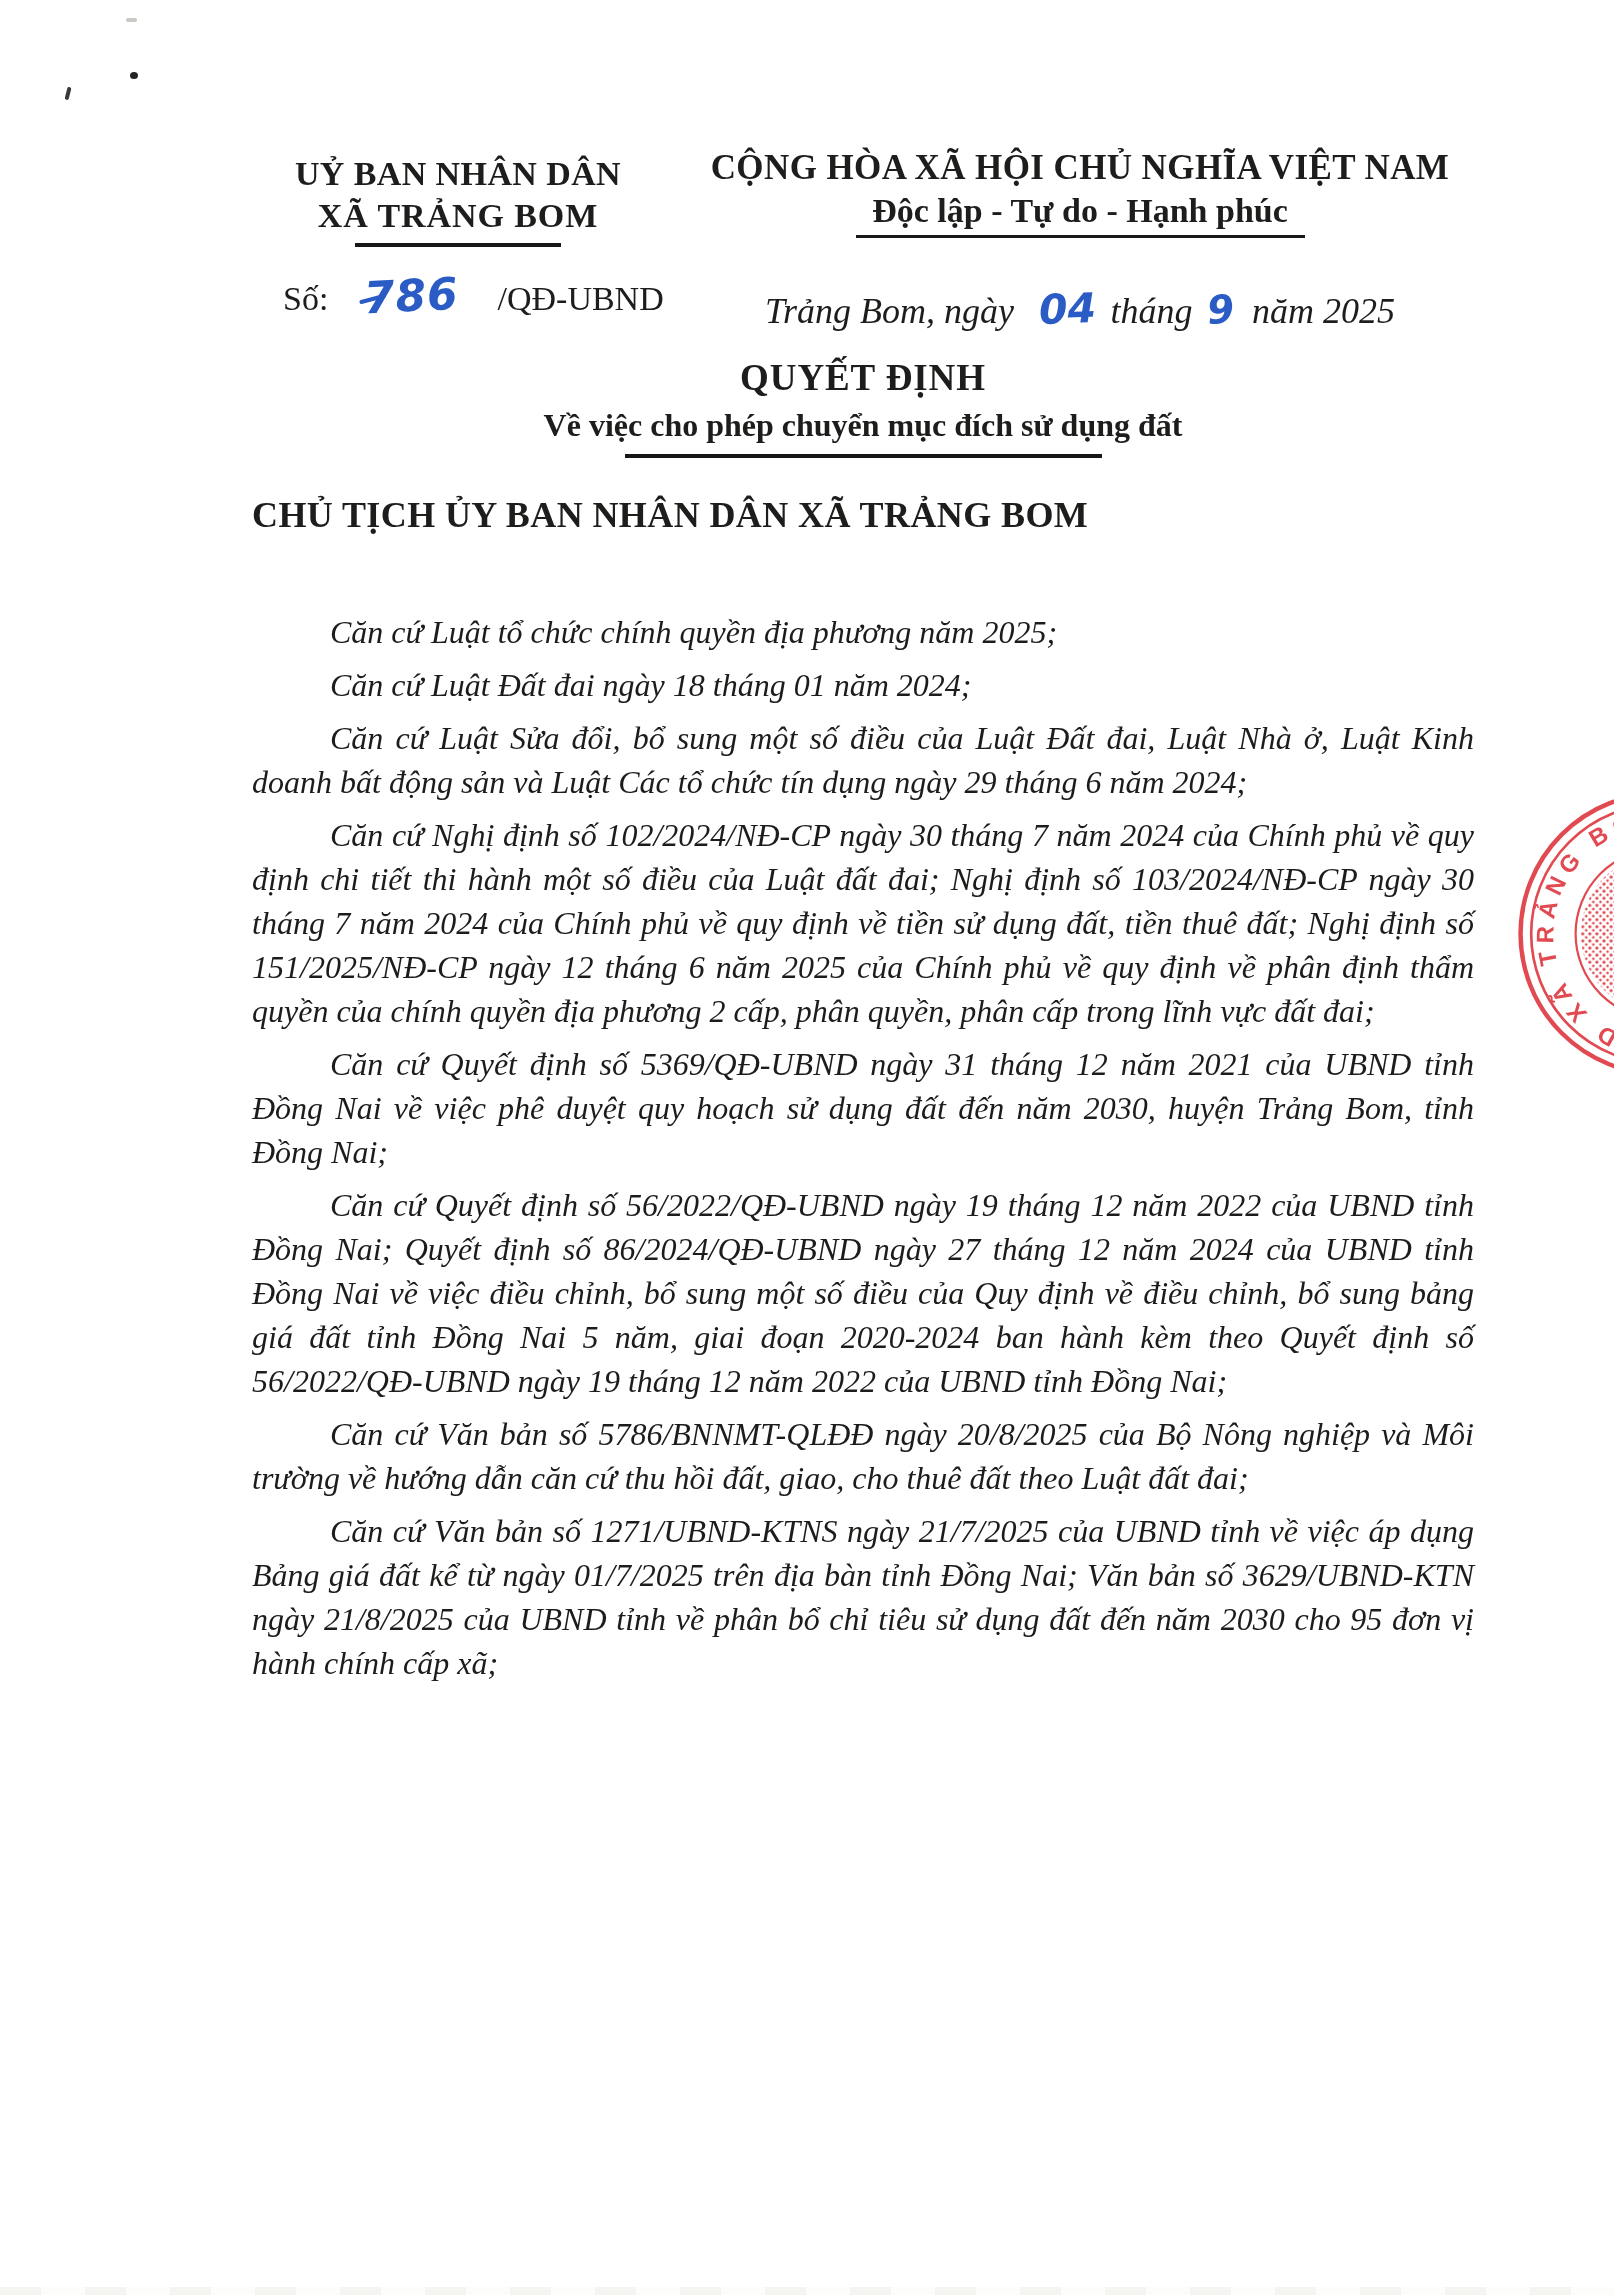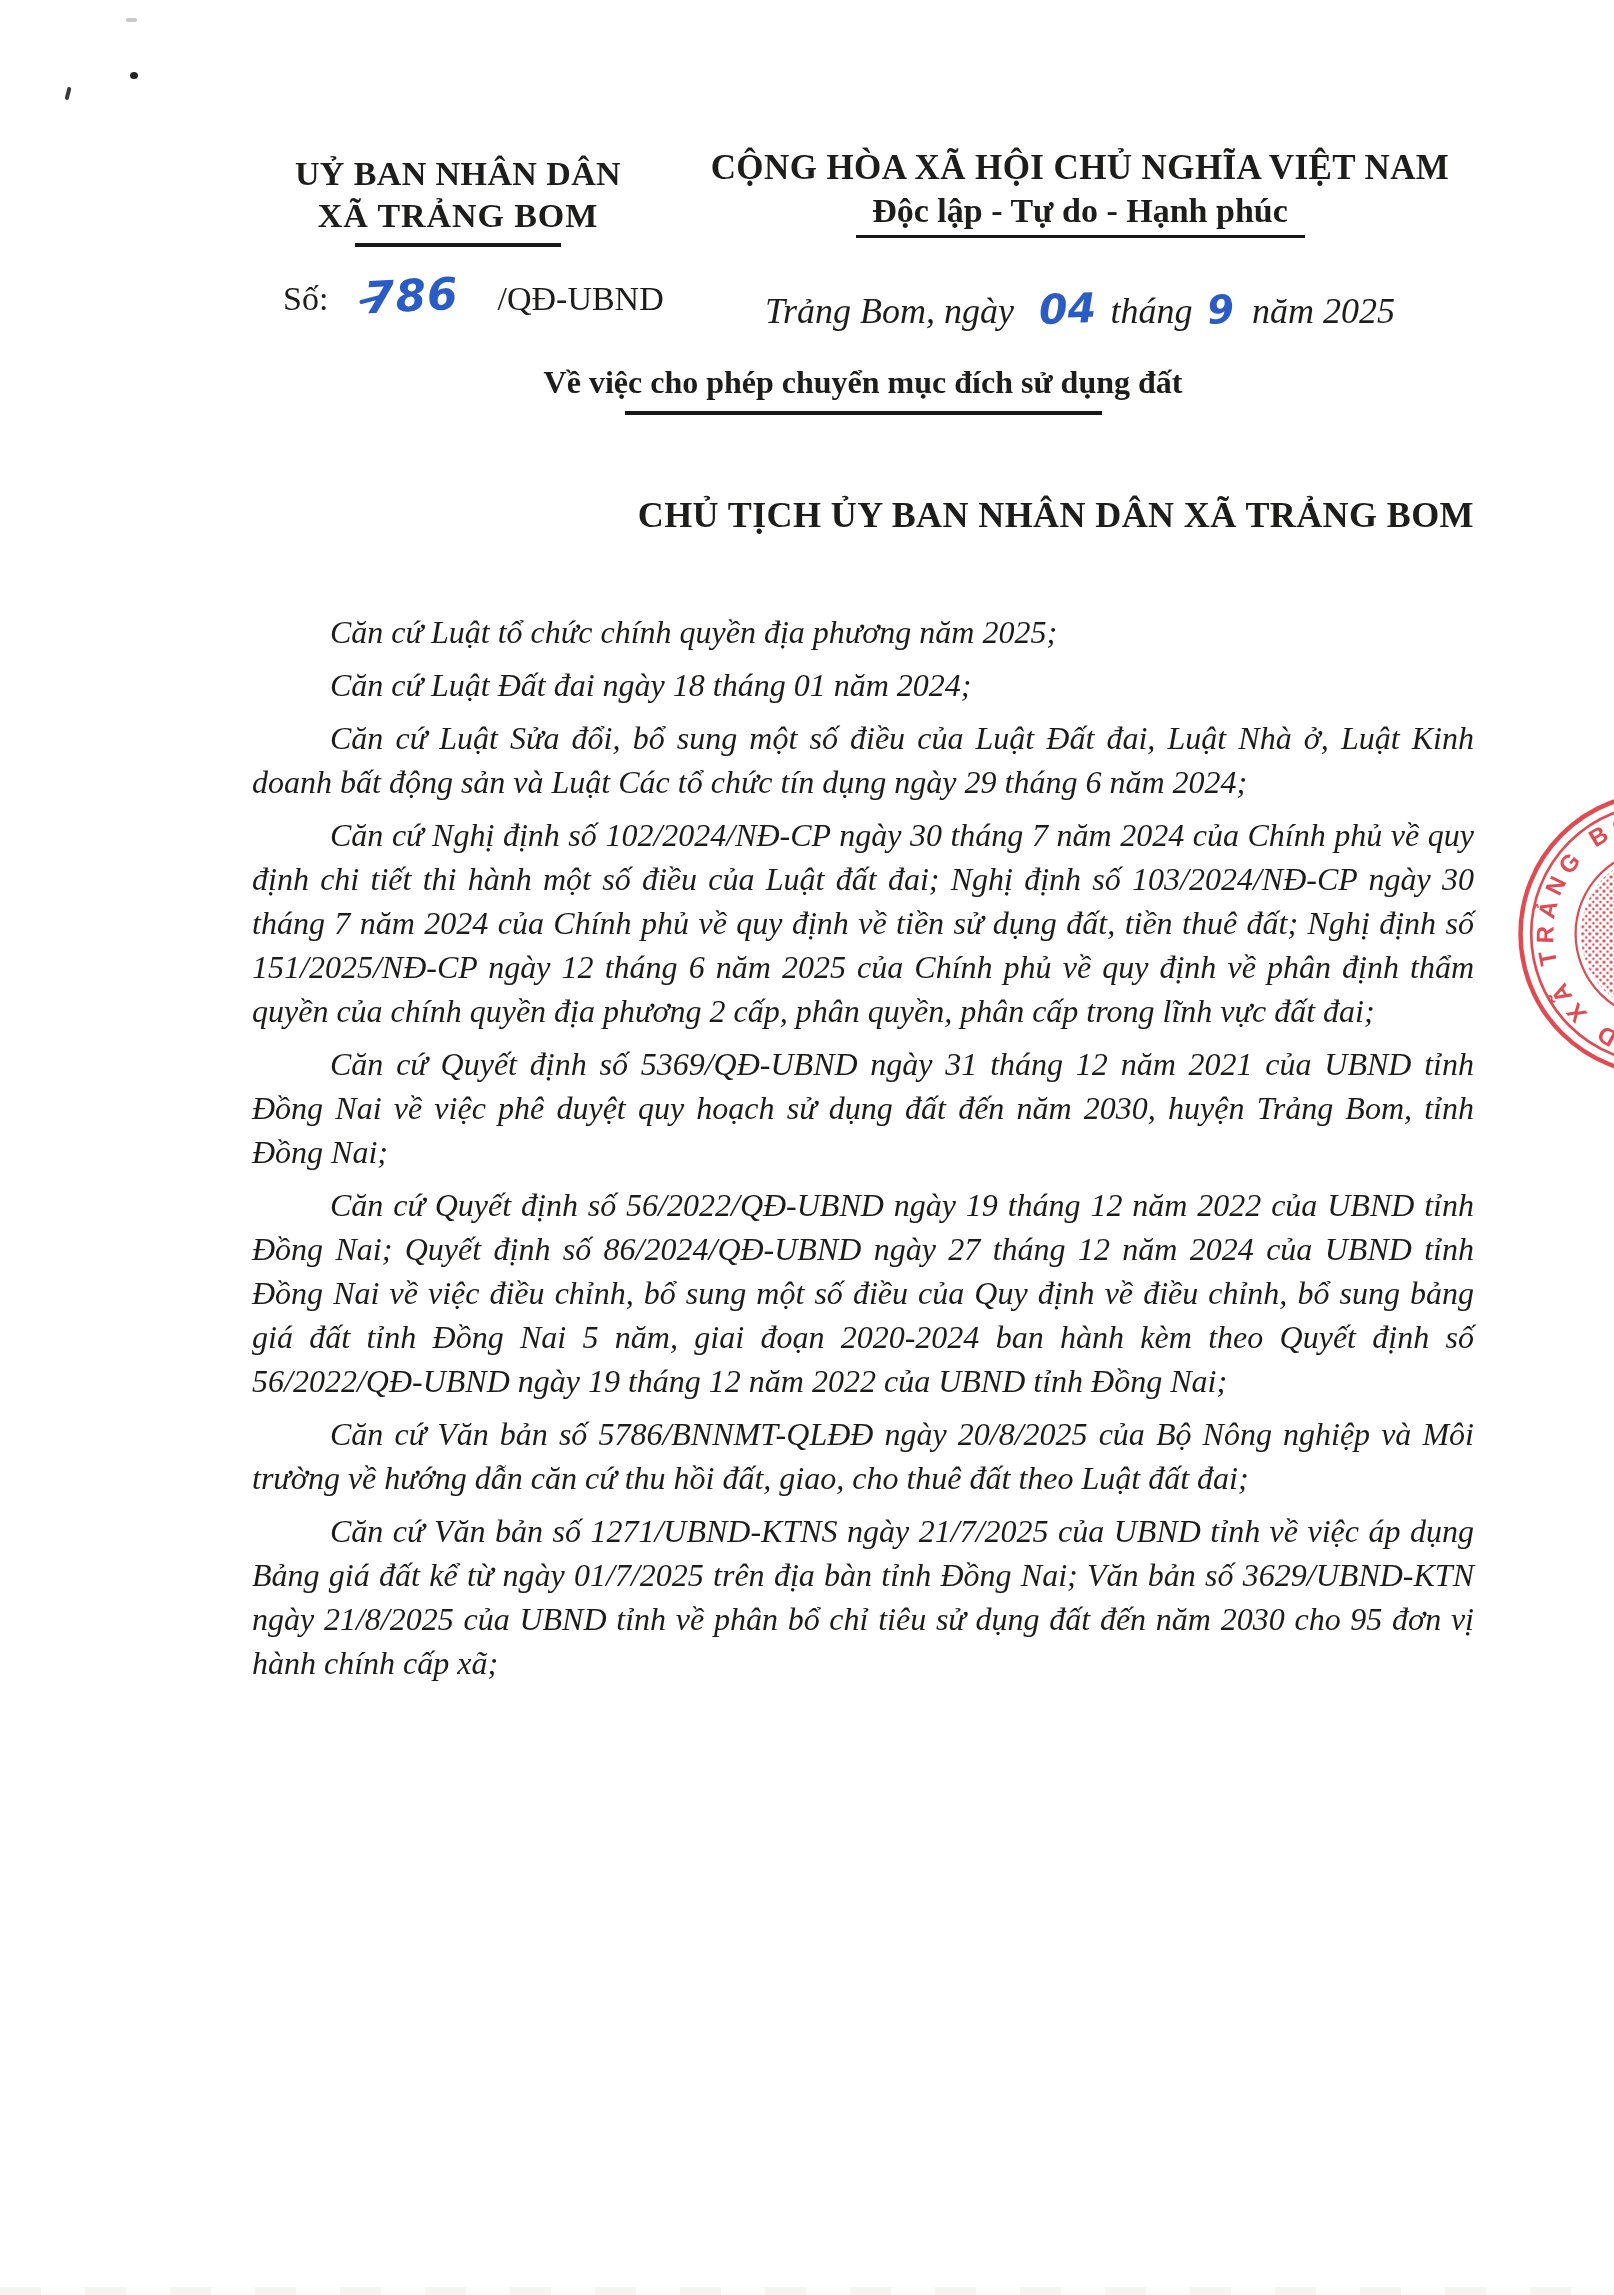--- a/index.html
+++ b/index.html
@@ -59,21 +59,21 @@
   .date-line .hand-day{font-size:41px;margin:0 5.3px 0 16px;transform:rotate(-2deg);display:inline-block;}
   .date-line .hand-month{font-size:39px;margin:0 9px 0 5.3px;transform:rotate(-4deg);display:inline-block;}
   
   .title-block{
     position:absolute;left:252px;top:356px;width:1222px;text-align:center;
   }
   .title-main{font-size:37px;font-weight:bold;letter-spacing:0.9px;line-height:43px;}
   .title-sub{font-size:32px;font-weight:bold;margin-top:7.1px;line-height:39px;}
   .title-rule{width:477px;height:3.6px;background:#17171a;margin:9px auto 0;}
   .authority{
-    position:absolute;left:252px;top:494px;width:1222px;text-align:right;
+    position:absolute;left:252px;top:494px;width:1222px;text-align:left;
     font-size:36px;font-weight:bold;letter-spacing:0.4px;
   }
   
   .body-text{
     position:absolute;left:252px;top:610px;width:1222px;
   }
   .body-text p{
     margin:0 0 9px 0;
     font-style:italic;
     font-size:32px;line-height:44px;
@@ -131,20 +131,21 @@
 
   <div class="date-line">
     <span>Trảng Bom, ngày</span>
     <span class="hand hand-day">04</span>
     <span>tháng</span>
     <span class="hand hand-month">9</span>
     <span>năm 2025</span>
   </div>
 
   <div class="title-block">
+    <div class="title-main">QUYẾT ĐỊNH</div>
     <div class="title-sub">Về việc cho phép chuyển mục đích sử dụng đất</div>
     <div class="title-rule"></div>
   </div>
 
   <div class="authority">CHỦ TỊCH ỦY BAN NHÂN DÂN XÃ TRẢNG BOM</div>
 
   <div class="body-text">
 
       <p>Căn cứ Luật tổ chức chính quyền địa phương năm 2025;</p>
 

